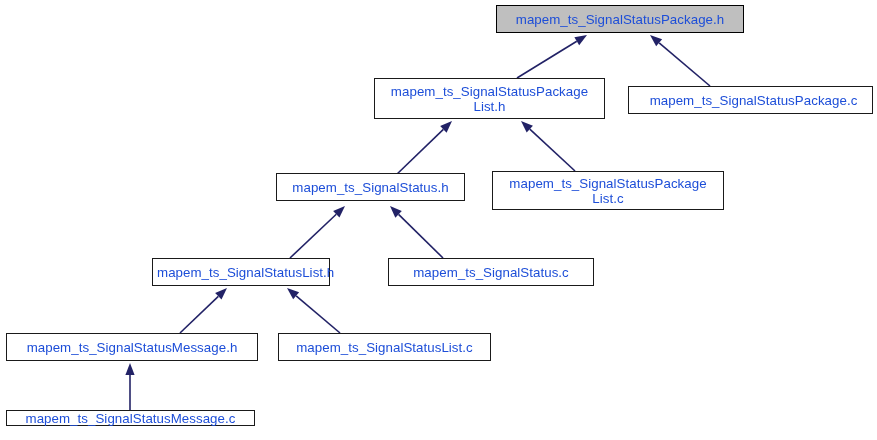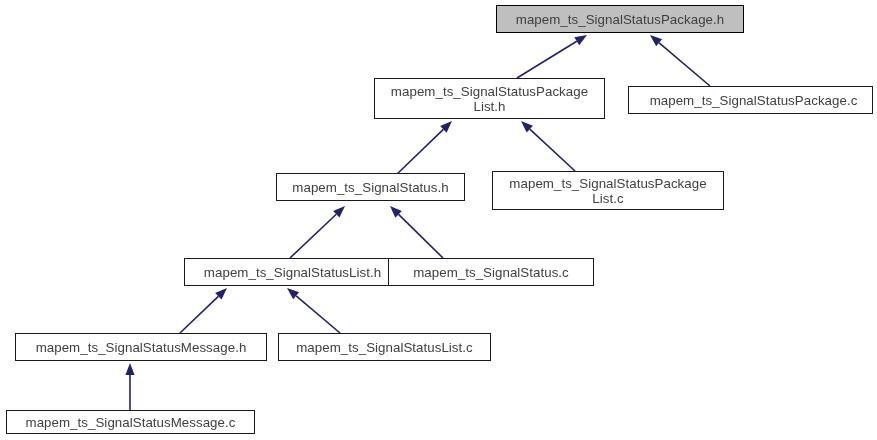--- a/index.html
+++ b/index.html
@@ -21,21 +21,21 @@
     top: 0;
     width: 877px;
     height: 440px;
     pointer-events: none;
   }
   .node {
     position: absolute;
     box-sizing: border-box;
     border: 1px solid #1a1a1a;
     background: #ffffff;
-    color: #404040;
+    color: #1d4ed8;
     font-size: 13.3px;
     line-height: 15px;
     text-align: center;
     display: flex;
     align-items: center;
     justify-content: center;
     white-space: pre-line;
     letter-spacing: 0.05px;
     z-index: 2;
   }
@@ -86,29 +86,29 @@
   <div class="node" style="left: 628px; top: 86px; width: 245px; height: 28px; background: rgb(255, 255, 255); padding-left: 6px;">
     <span class="node-label">mapem_ts_SignalStatusPackage.c</span>
   </div>
   <div class="node" style="left: 276px; top: 173px; width: 189px; height: 28px; background: rgb(255, 255, 255);">
     <span class="node-label">mapem_ts_SignalStatus.h</span>
   </div>
   <div class="node" style="left: 492px; top: 171px; width: 232px; height: 39px; background: rgb(255, 255, 255);">
     <span class="node-label">mapem_ts_SignalStatusPackage
 List.c</span>
   </div>
-  <div class="node" style="left: 152px; top: 258px; width: 217px; height: 28px; background: rgb(255, 255, 255); margin-left: 32px;">
+  <div class="node" style="left: 152px; top: 258px; width: 178px; height: 28px; background: rgb(255, 255, 255);">
     <span class="node-label">mapem_ts_SignalStatusList.h</span>
   </div>
   <div class="node" style="left: 388px; top: 258px; width: 206px; height: 28px; background: rgb(255, 255, 255); text-align: center;">
     <span class="node-label">mapem_ts_SignalStatus.c</span>
   </div>
-  <div class="node" style="left: 15px; top: 333px; width: 252px; height: 28px; background: rgb(255, 255, 255);">
+  <div class="node" style="left: 6px; top: 333px; width: 252px; height: 28px; background: rgb(255, 255, 255);">
     <span class="node-label">mapem_ts_SignalStatusMessage.h</span>
   </div>
   <div class="node" style="left: 278px; top: 333px; width: 213px; height: 28px; background: rgb(255, 255, 255);">
     <span class="node-label">mapem_ts_SignalStatusList.c</span>
   </div>
-  <div class="node" style="left: 6px; top: 410px; width: 249px; height: 24px; background: rgb(255, 255, 255);">
+  <div class="node" style="left: 6px; top: 410px; width: 249px; height: 16px; background: rgb(255, 255, 255);">
     <span class="node-label">mapem_ts_SignalStatusMessage.c</span>
   </div>
 
 </div>
 
 </body></html>

